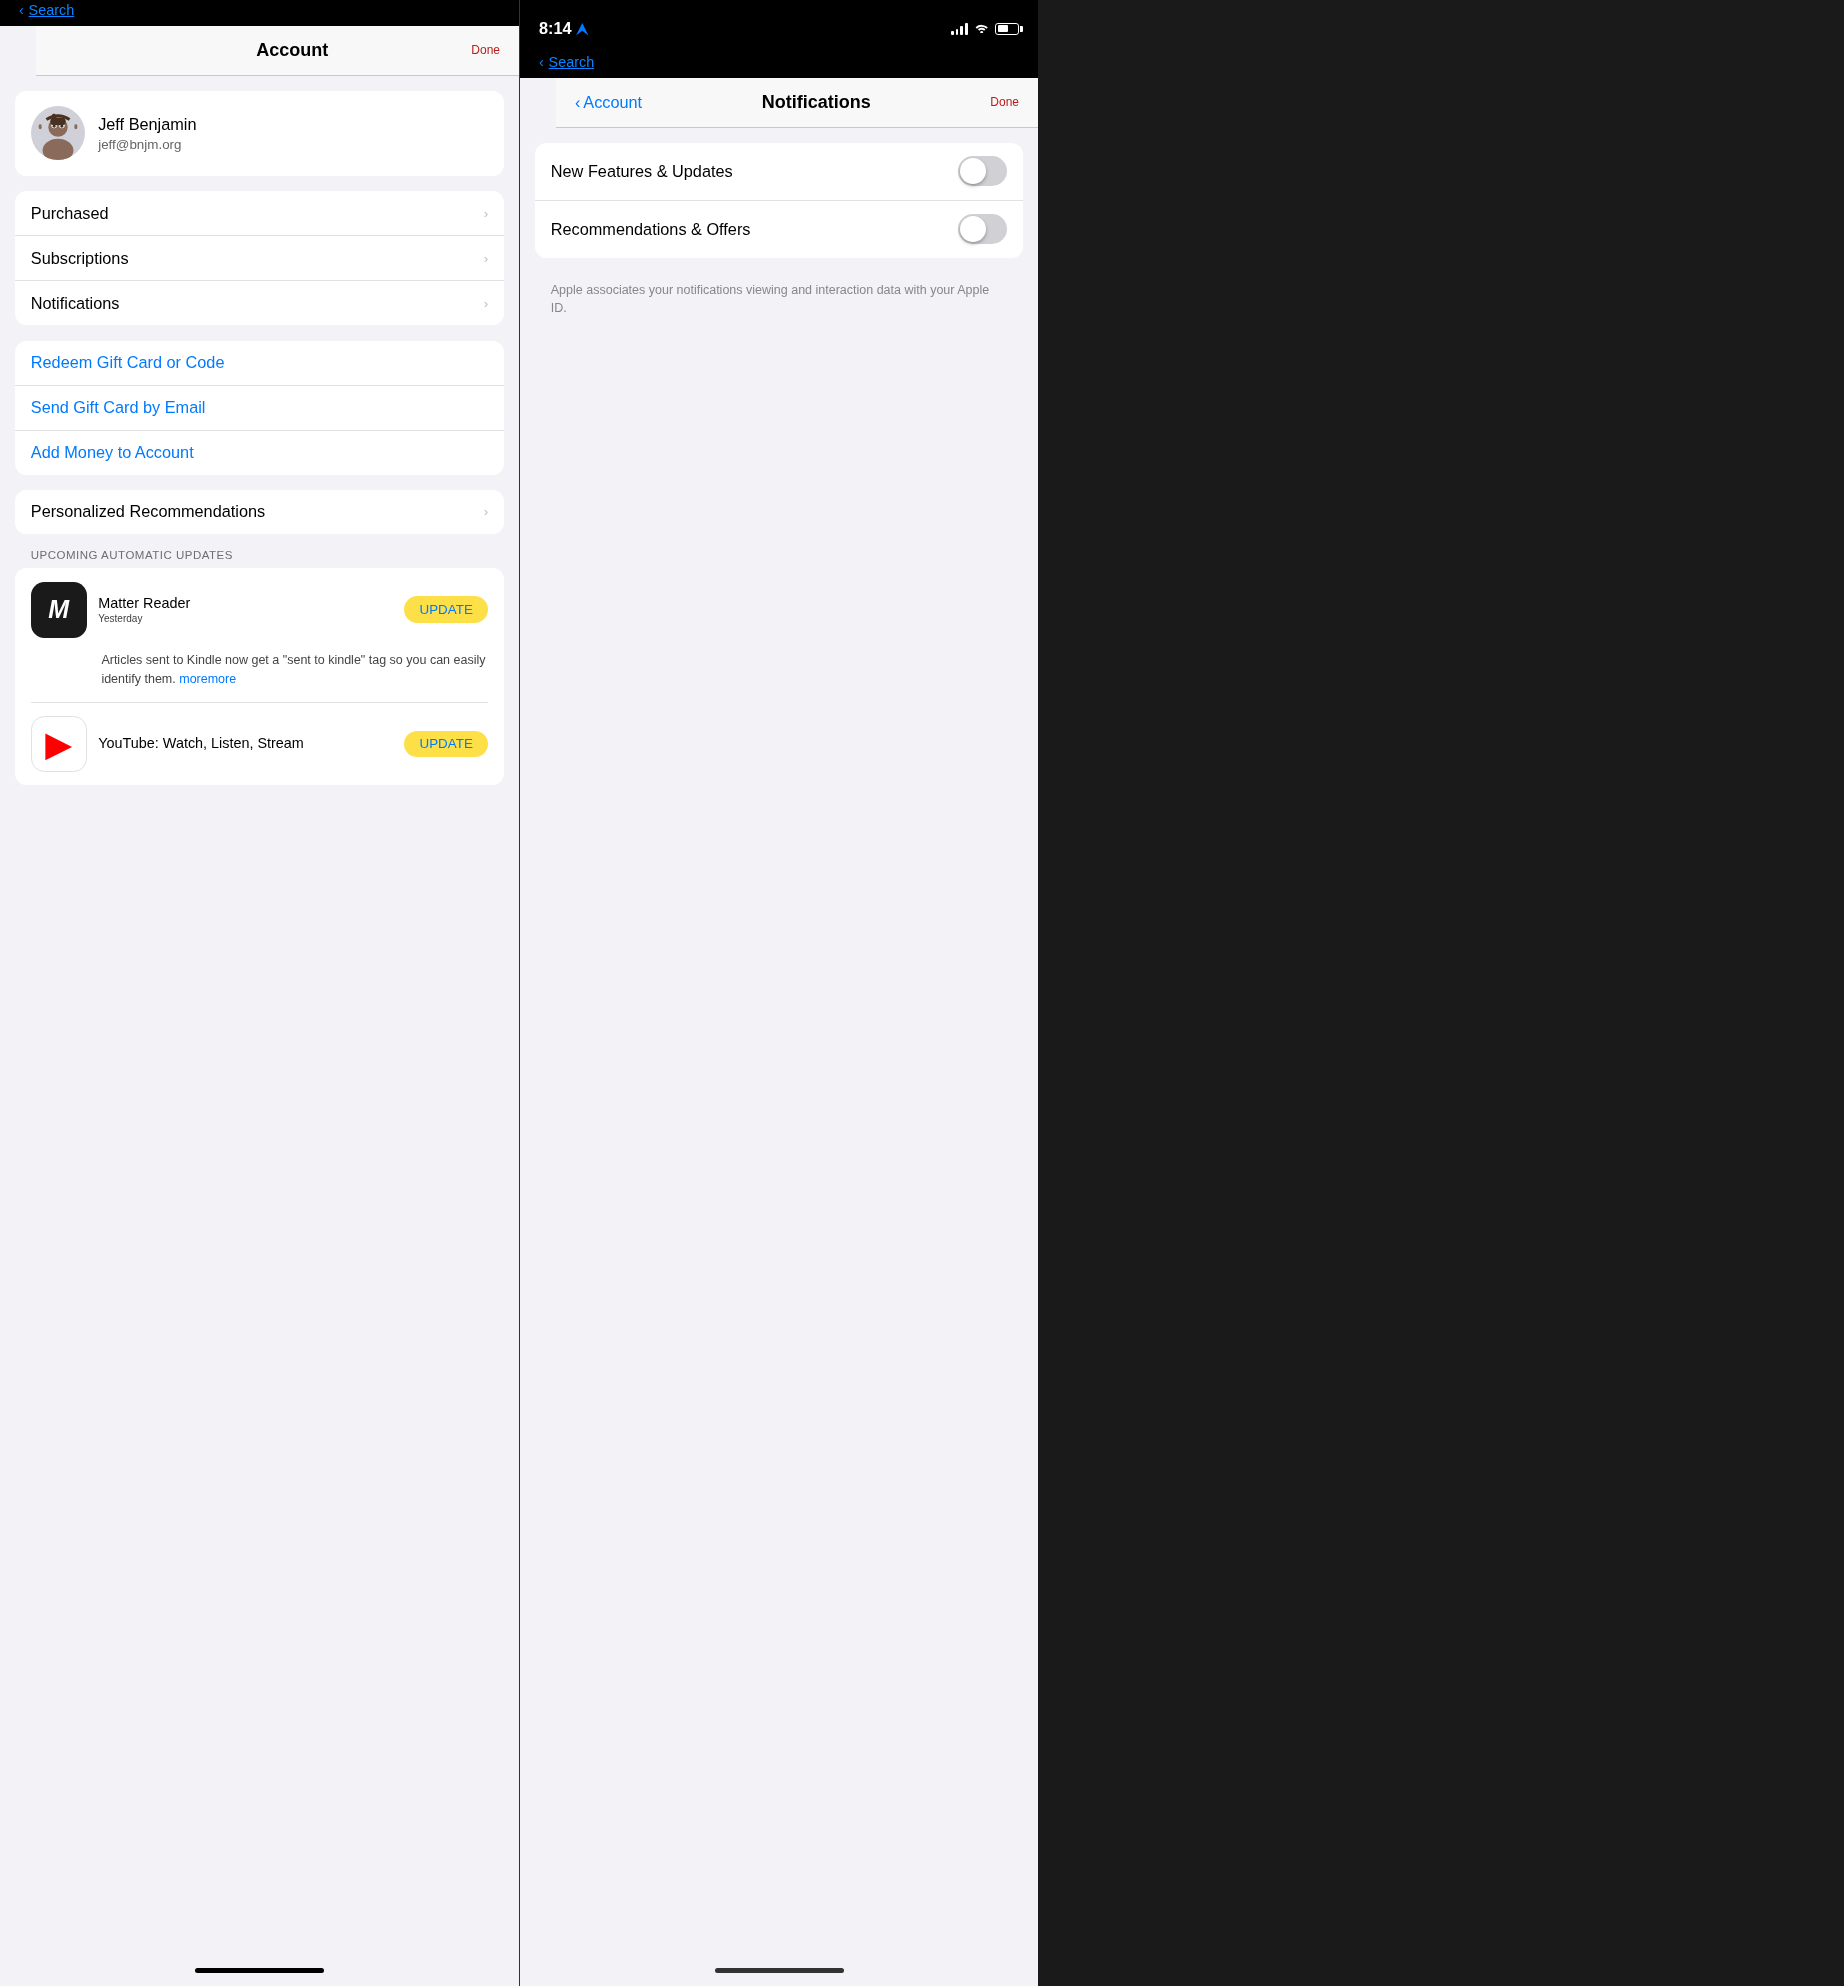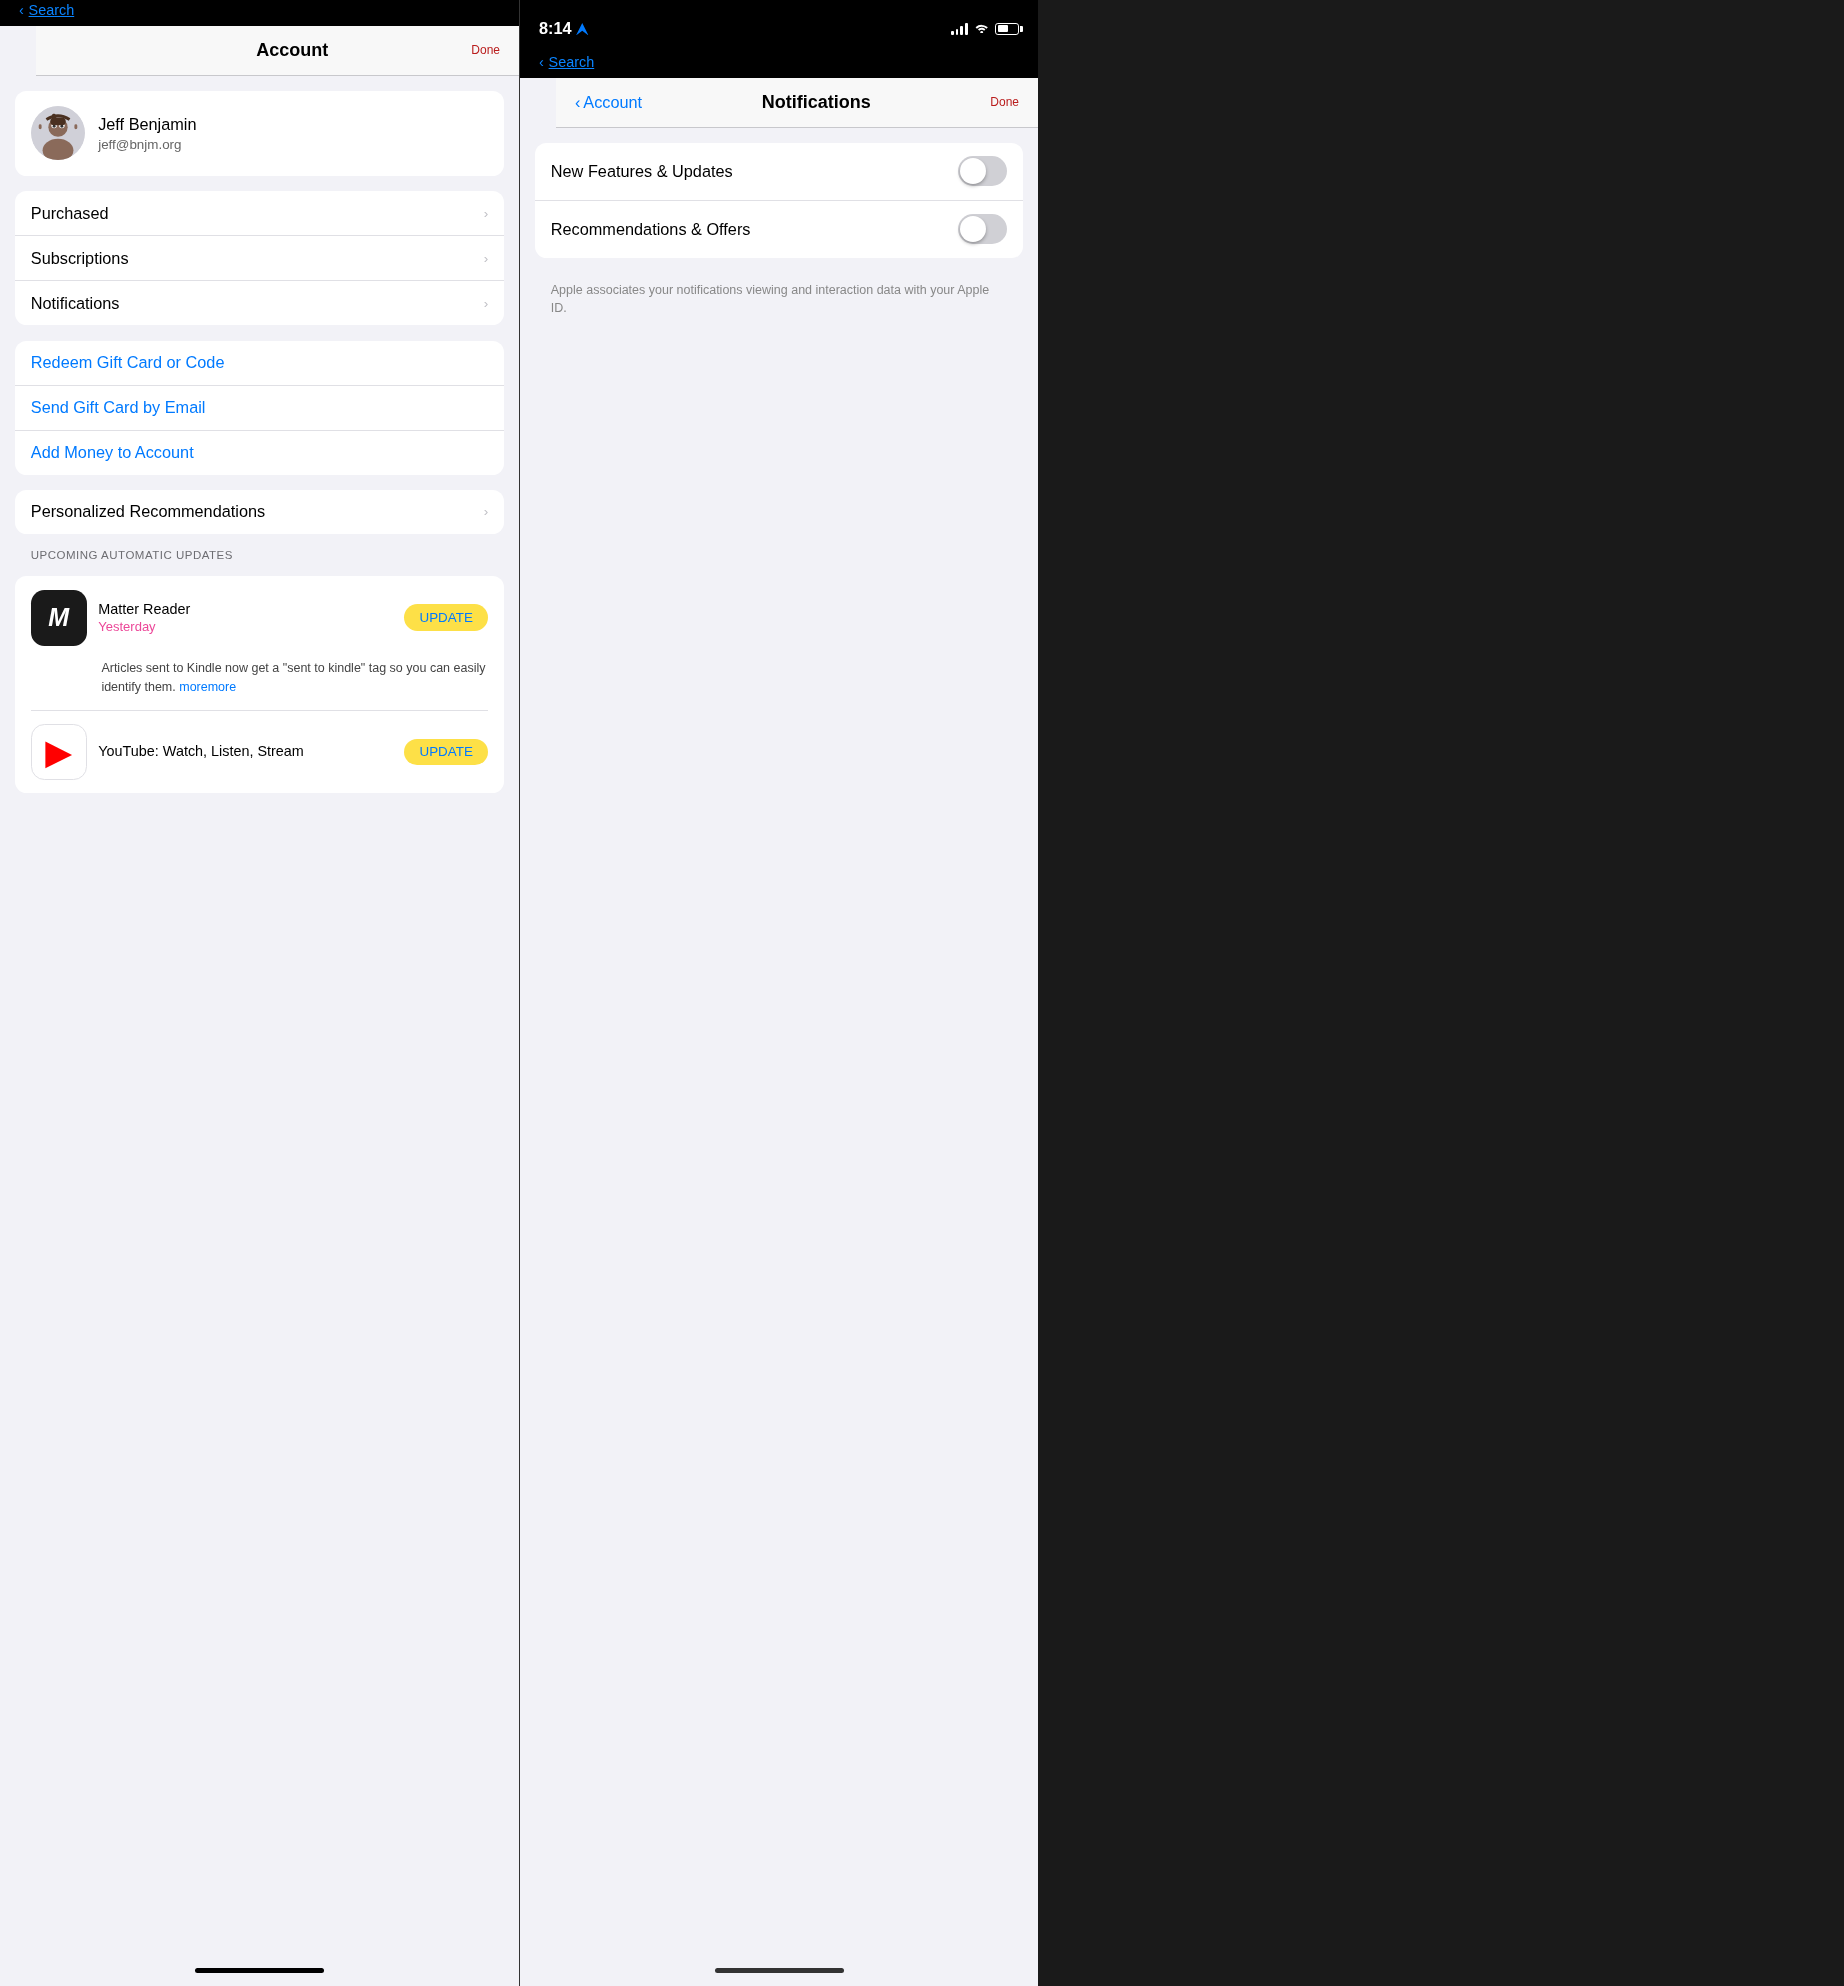--- a/index.html
+++ b/index.html
@@ -234,21 +234,21 @@
       font-size: 13.4px;
       font-weight: 500;
     }
 
     
     .section-label {
       font-size: 11.5px;
       color: #6d6d72;
       letter-spacing: 0.5px;
       padding: 0 15.4px;
-      margin-bottom: 15px;
+      margin-bottom: 7px;
       margin-top: 7.7px;
       text-transform: uppercase;
     }
 
     
     .update-all-row {
       display: flex;
       align-items: center;
       justify-content: space-between;
       padding: 12.5px 15.4px;
@@ -298,22 +298,22 @@
     }
 
     .app-name {
       font-size: 14.4px;
       font-weight: 500;
       color: #000;
       margin-bottom: 1.9px;
     }
 
     .app-date {
-      font-size: 13px;
-      color: #ec4899;
+      font-size: 10px;
+      color: #404040;
     }
 
     .update-btn {
       background: #fde047;
       color: #007aff;
       border: none;
       border-radius: 13.4px;
       padding: 5.8px 15.4px;
       font-size: 13.4px;
       font-weight: 400;

